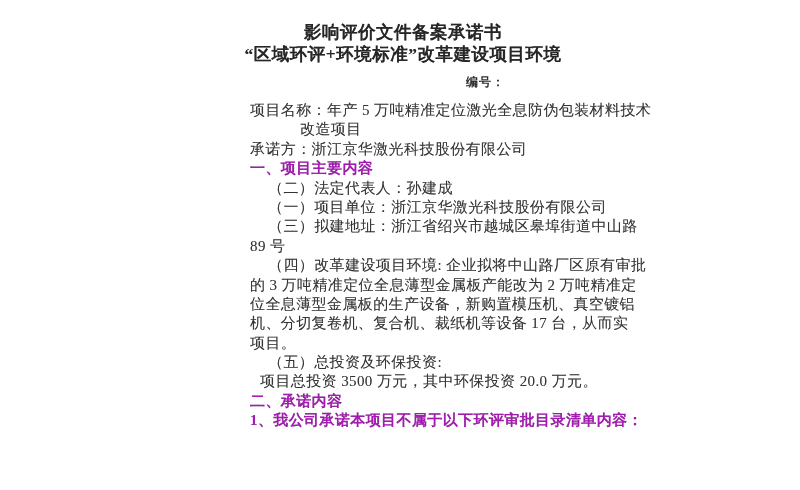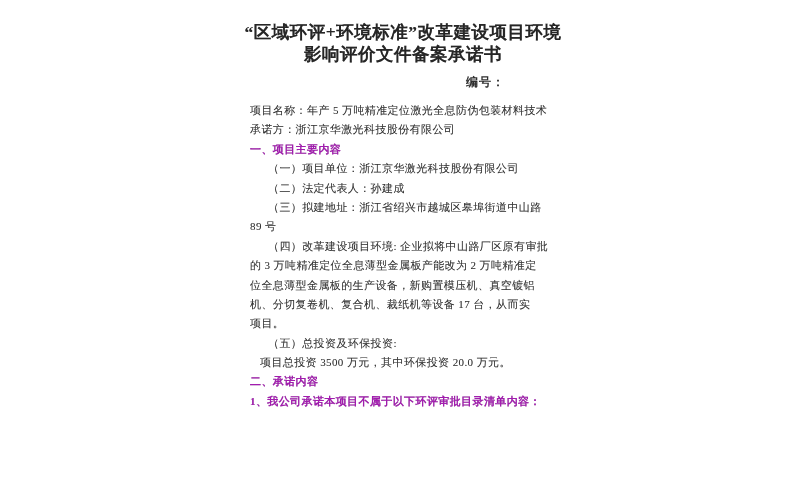--- a/index.html
+++ b/index.html
@@ -41,52 +41,53 @@
   .content {
     position: absolute;
     left: 250px;
     top: 101px;
     width: 430px;
   }
   .content p {
     margin: 0;
     height: 19.4px;
     line-height: 19.4px;
-    font-size: 11px;
+    font-size: 15px;
     letter-spacing: 0.4px;
     color: #343434;
     white-space: nowrap;
     text-shadow: 0 0 0.4px rgba(0,0,0,0.25);
   }
   .content p.h {
     font-weight: bold;
     color: #a21caf;
   }
   .ind-50 { padding-left: 50px; }
   .ind-18 { padding-left: 18px; }
   .ind-10 { padding-left: 10px; }
 </style>
 </head>
 <body>
 
 <div class="canvas">
 
   <div class="doc-title">
+    <div>影响评价文件备案承诺书</div>
     <div>“区域环评+环境标准”改革建设项目环境</div>
-    <div>影响评价文件备案承诺书</div>
   </div>
 
   <div class="serial">编号：</div>
 
   <div class="content">
     <p>项目名称：年产 5 万吨精准定位激光全息防伪包装材料技术</p>
+    <p class="ind-50">改造项目</p>
     <p>承诺方：浙江京华激光科技股份有限公司</p>
     <p class="h">一、项目主要内容</p>
+    <p class="ind-18">（二）法定代表人：孙建成</p>
     <p class="ind-18">（一）项目单位：浙江京华激光科技股份有限公司</p>
-    <p class="ind-18">（二）法定代表人：孙建成</p>
     <p class="ind-18">（三）拟建地址：浙江省绍兴市越城区皋埠街道中山路</p>
     <p>89 号</p>
     <p class="ind-18">（四）改革建设项目环境: 企业拟将中山路厂区原有审批</p>
     <p>的 3 万吨精准定位全息薄型金属板产能改为 2 万吨精准定</p>
     <p>位全息薄型金属板的生产设备，新购置模压机、真空镀铝</p>
     <p>机、分切复卷机、复合机、裁纸机等设备 17 台，从而实</p>
     <p>项目。</p>
     <p class="ind-18">（五）总投资及环保投资:</p>
     <p class="ind-10">项目总投资 3500 万元，其中环保投资 20.0 万元。</p>
     <p class="h">二、承诺内容</p>

